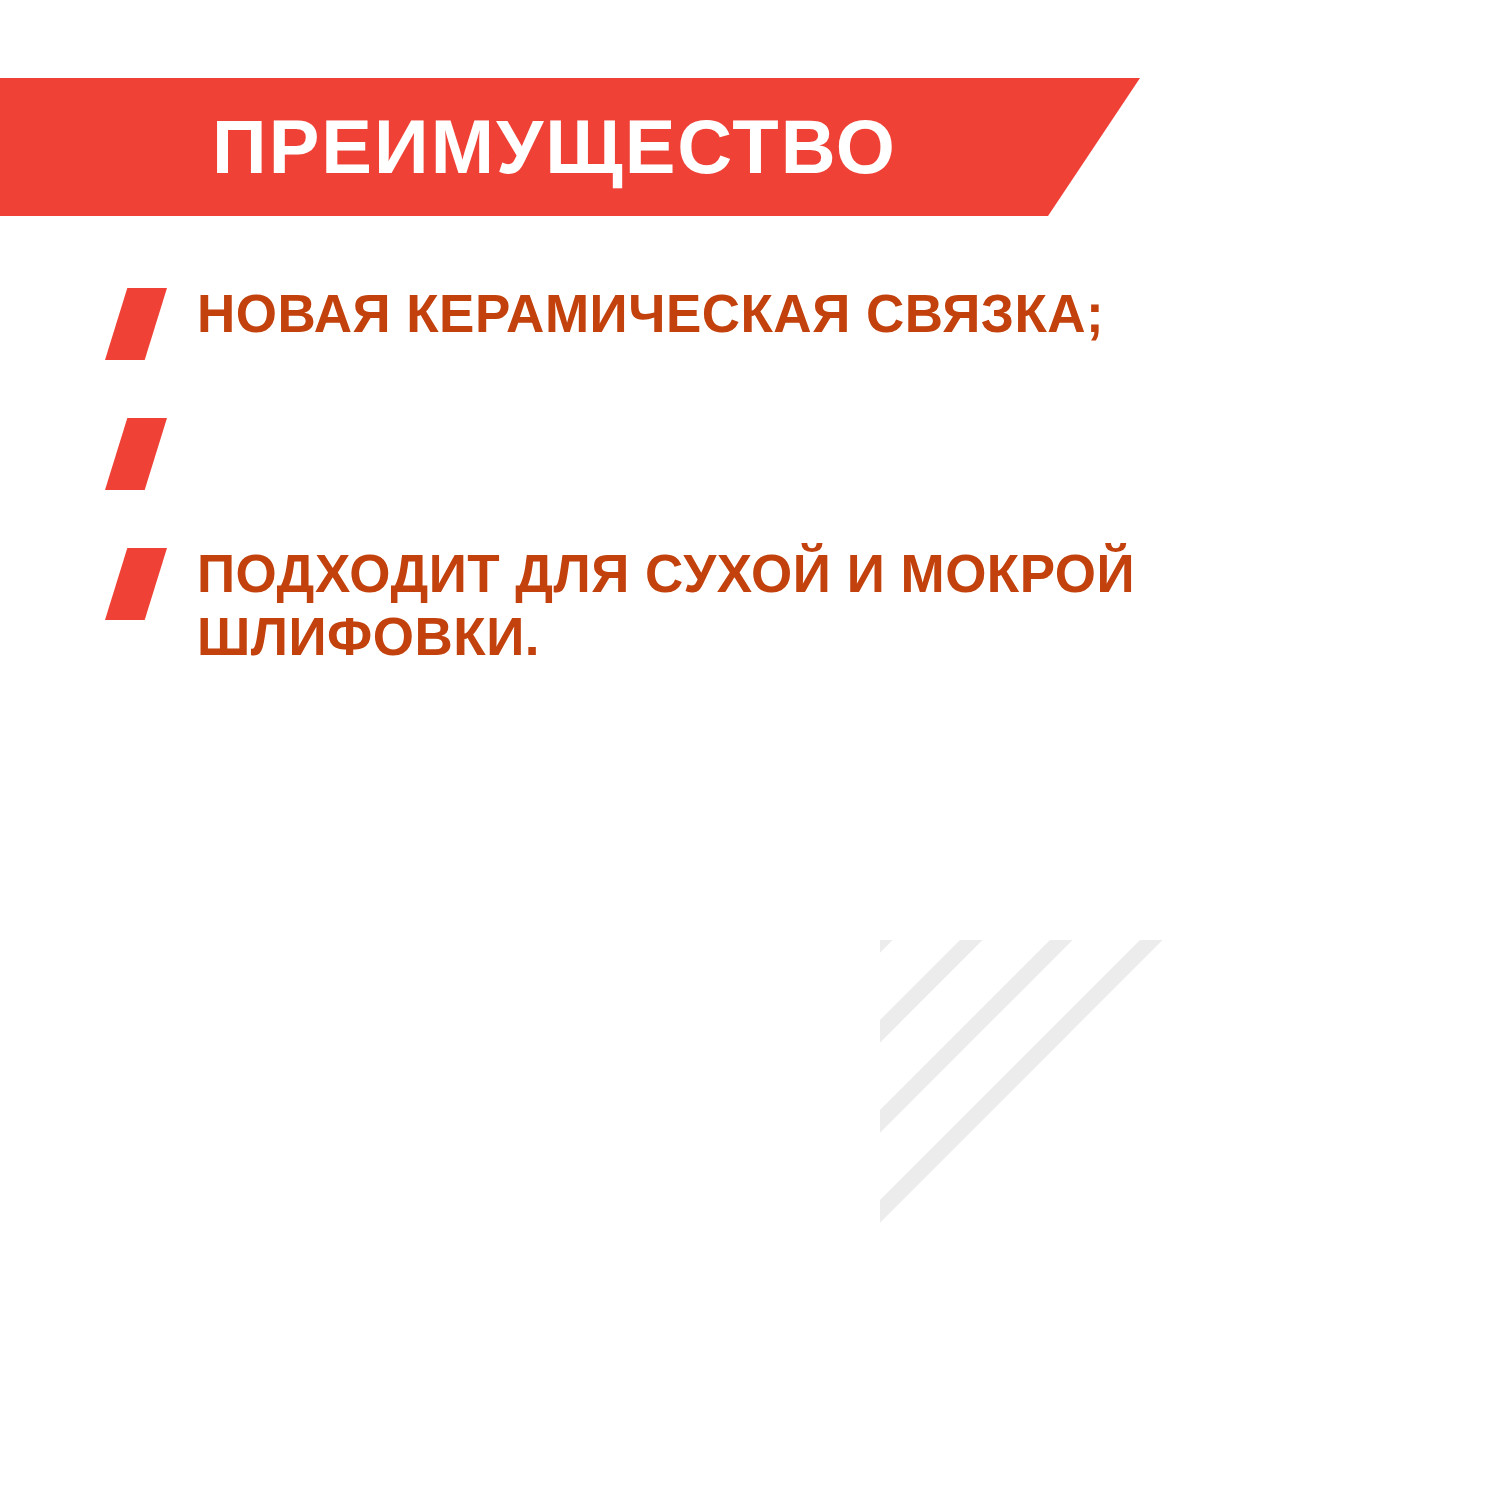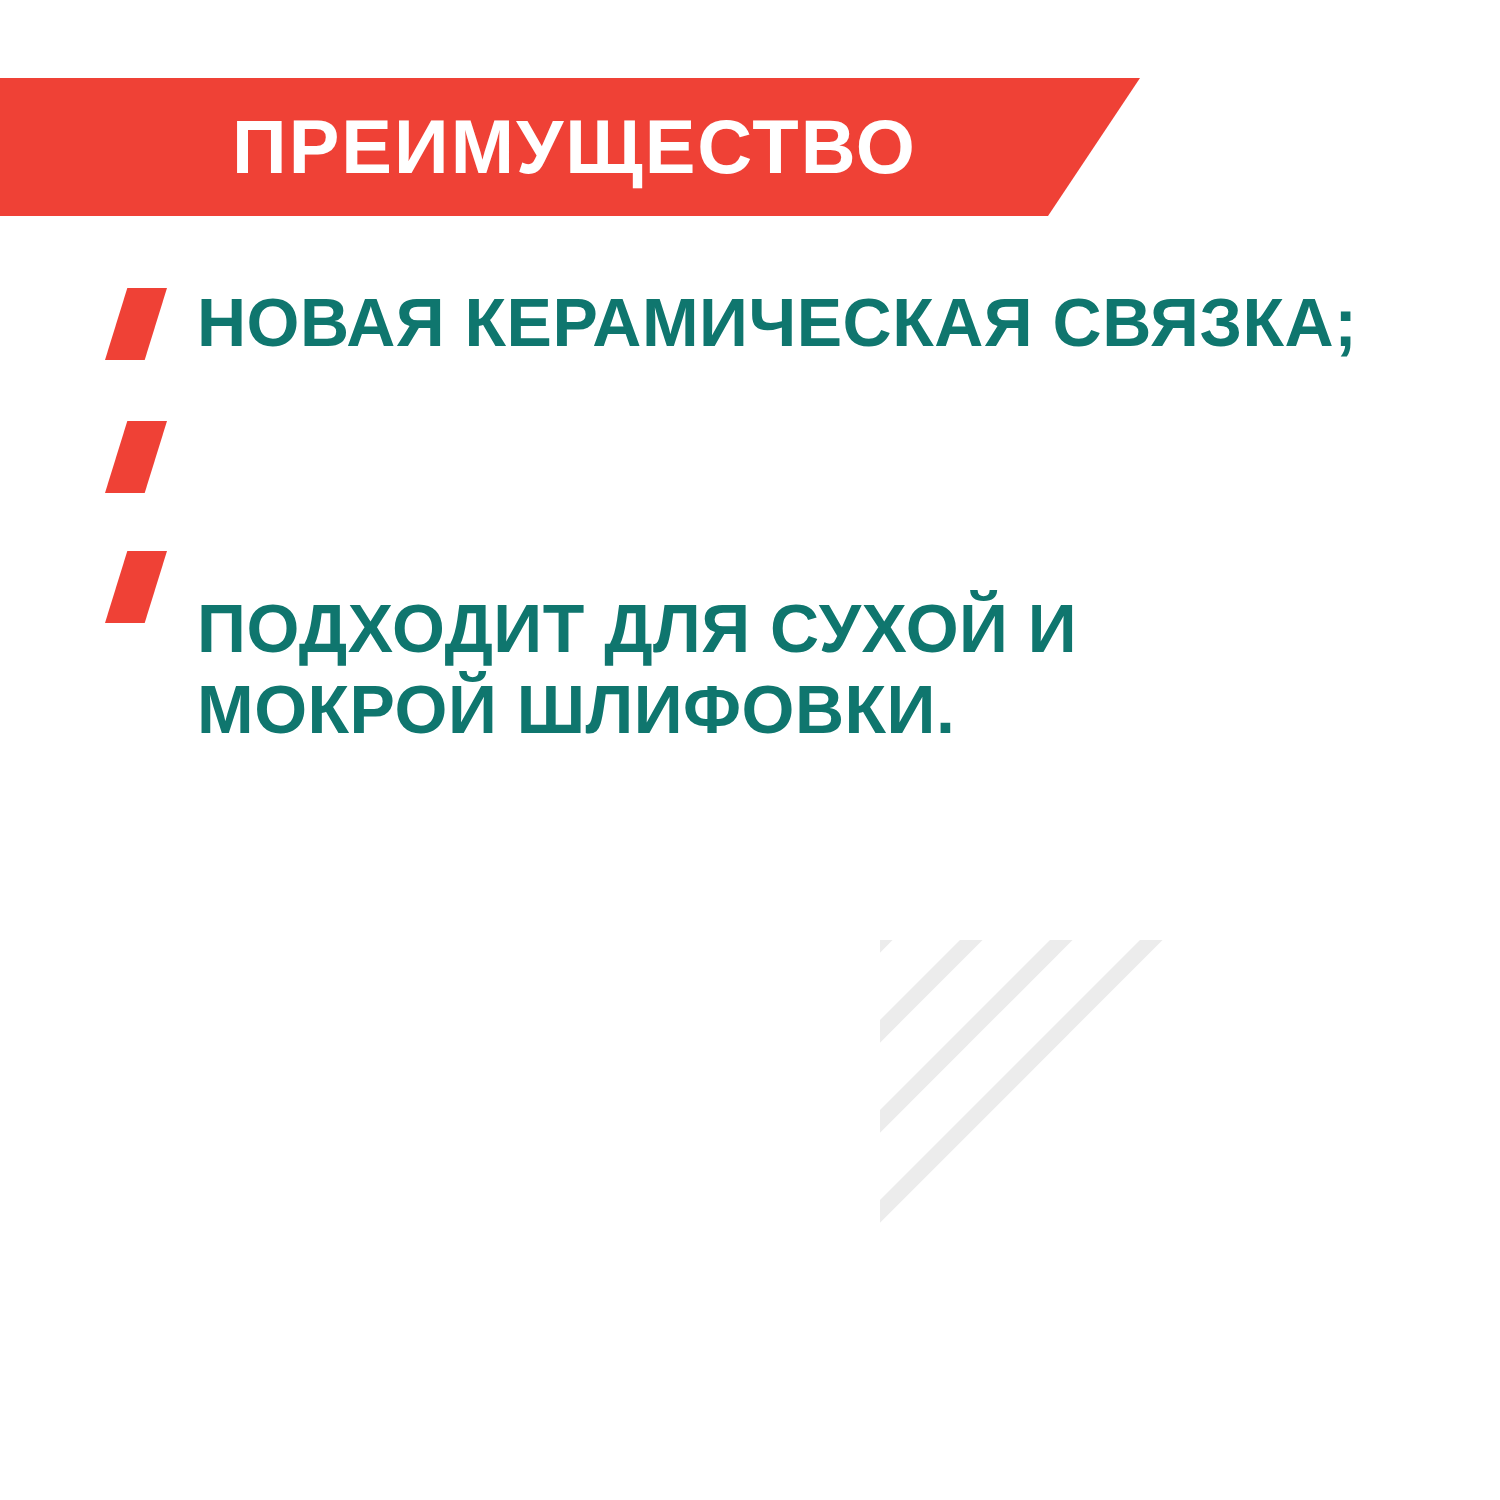--- a/index.html
+++ b/index.html
@@ -44,21 +44,20 @@
     position: absolute;
     left: 0;
     top: 78px;
     width: 1140px;
     height: 138px;
     background: #ef4136;
     -webkit-clip-path: polygon(0 0, 1140px 0, 1048px 138px, 0 138px);
     clip-path: polygon(0 0, 1140px 0, 1048px 138px, 0 138px);
     display: flex;
     align-items: center;
-    padding-left: 20px;
   }
   .banner-title {
     color: #ffffff;
     font-size: 76px;
     font-weight: bold;
     letter-spacing: 2px;
     margin-left: 212px;
     line-height: 1;
     white-space: nowrap;
   }
@@ -88,31 +87,31 @@
     position: absolute;
     left: 0;
     top: 0;
     width: 62px;
     height: 72px;
     background: #ef4136;
     -webkit-clip-path: polygon(36% 0, 100% 0, 64% 100%, 0 100%);
     clip-path: polygon(36% 0, 100% 0, 64% 100%, 0 100%);
   }
   .item-text {
-    font-size: 68px;
+    font-size: 53px;
     font-weight: bold;
-    color: #0f766e;
+    color: #c2410c;
     line-height: 1.19;
     letter-spacing: 0.5px;
     text-transform: uppercase;
     max-width: 1180px;
   }
   .item-2 .item-text { max-width: 1060px; }
   .item-3 .item-text { max-width: 830px; }
-  .item-5 .item-text { max-width: 1000px; margin-top: 43px; }
+  .item-5 .item-text { max-width: 1000px; }
 </style>
 </head>
 <body>
 
 <div class="stripes">
   <div class="stripe s1"></div>
   <div class="stripe s2"></div>
   <div class="stripe s3"></div>
   <div class="stripe s4"></div>
   <div class="stripe s5"></div>

